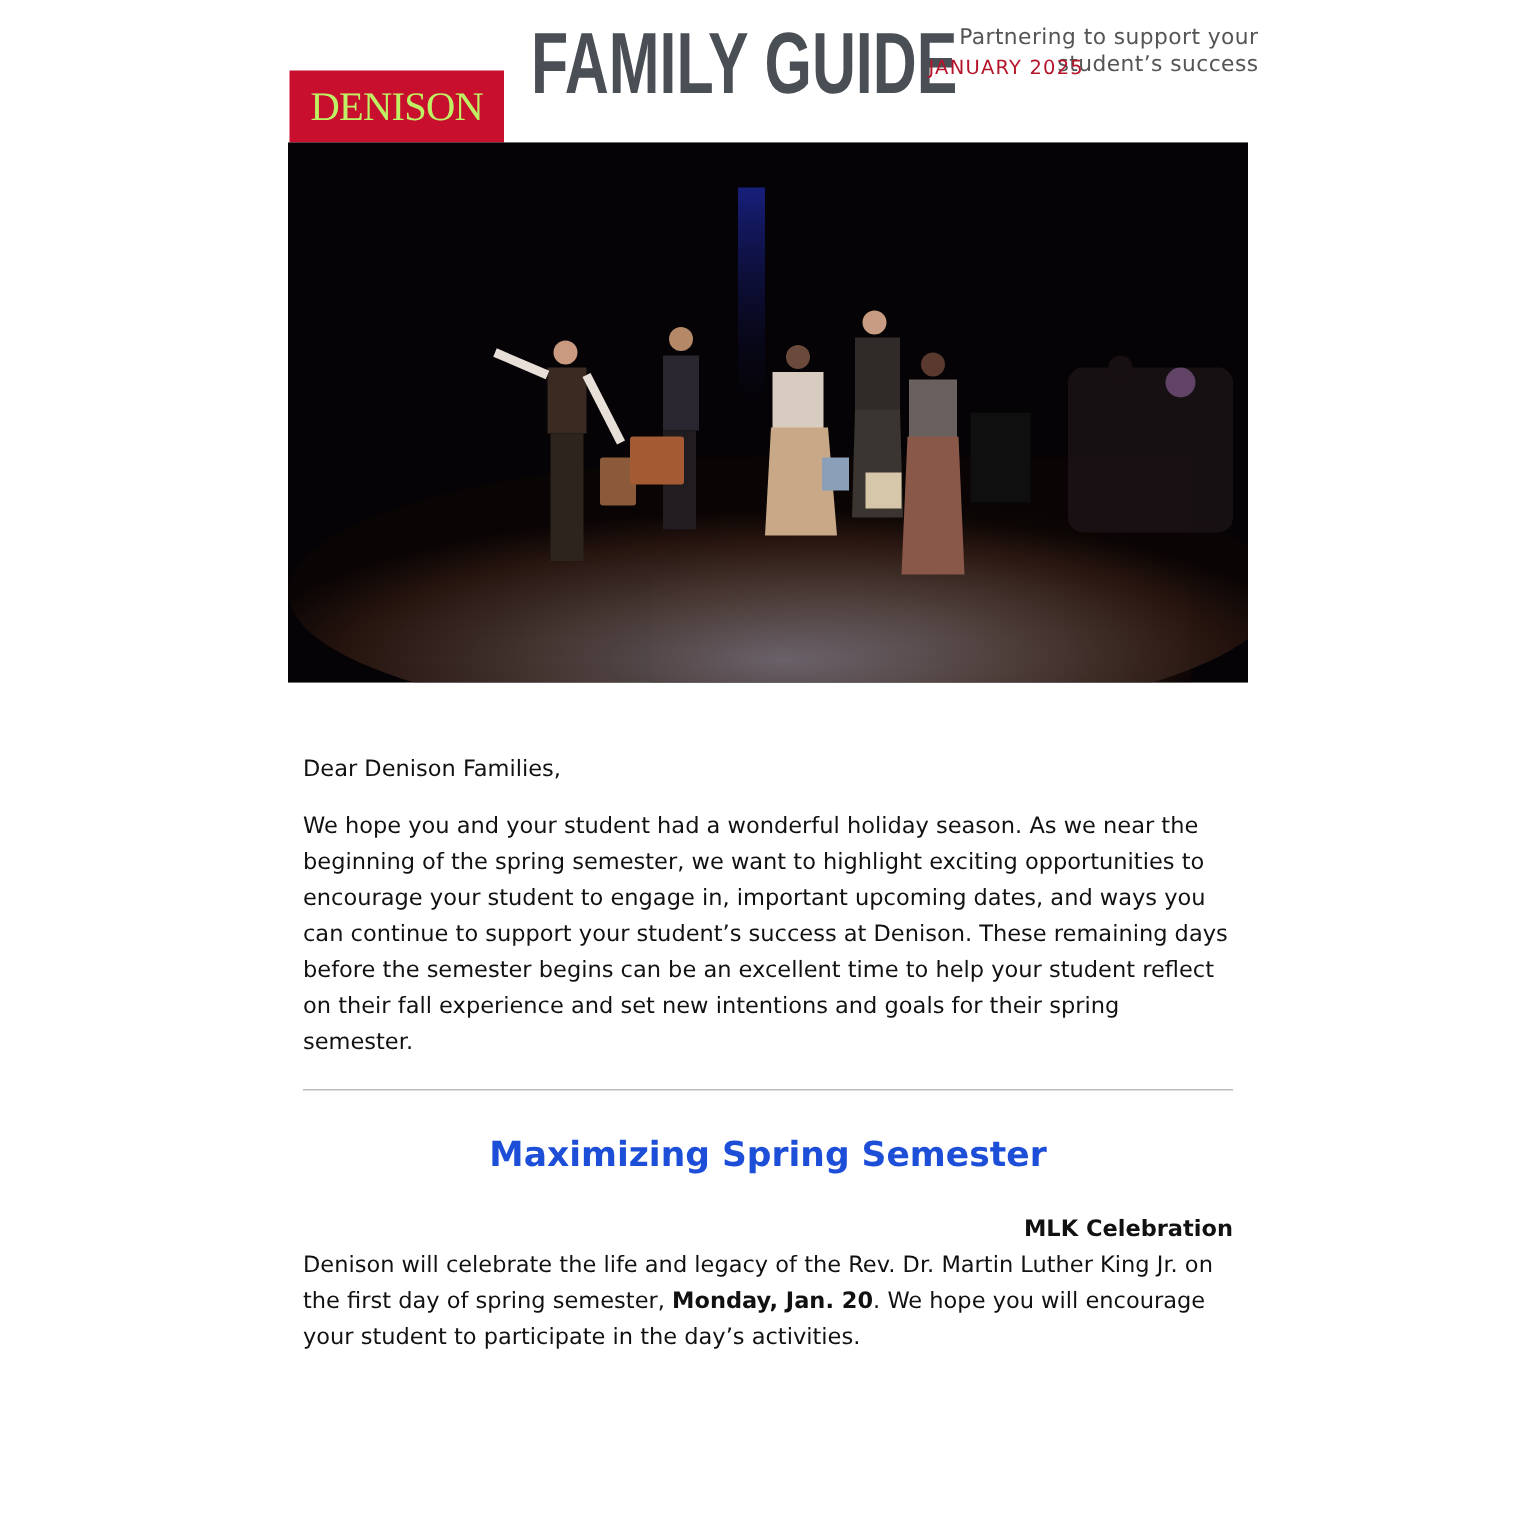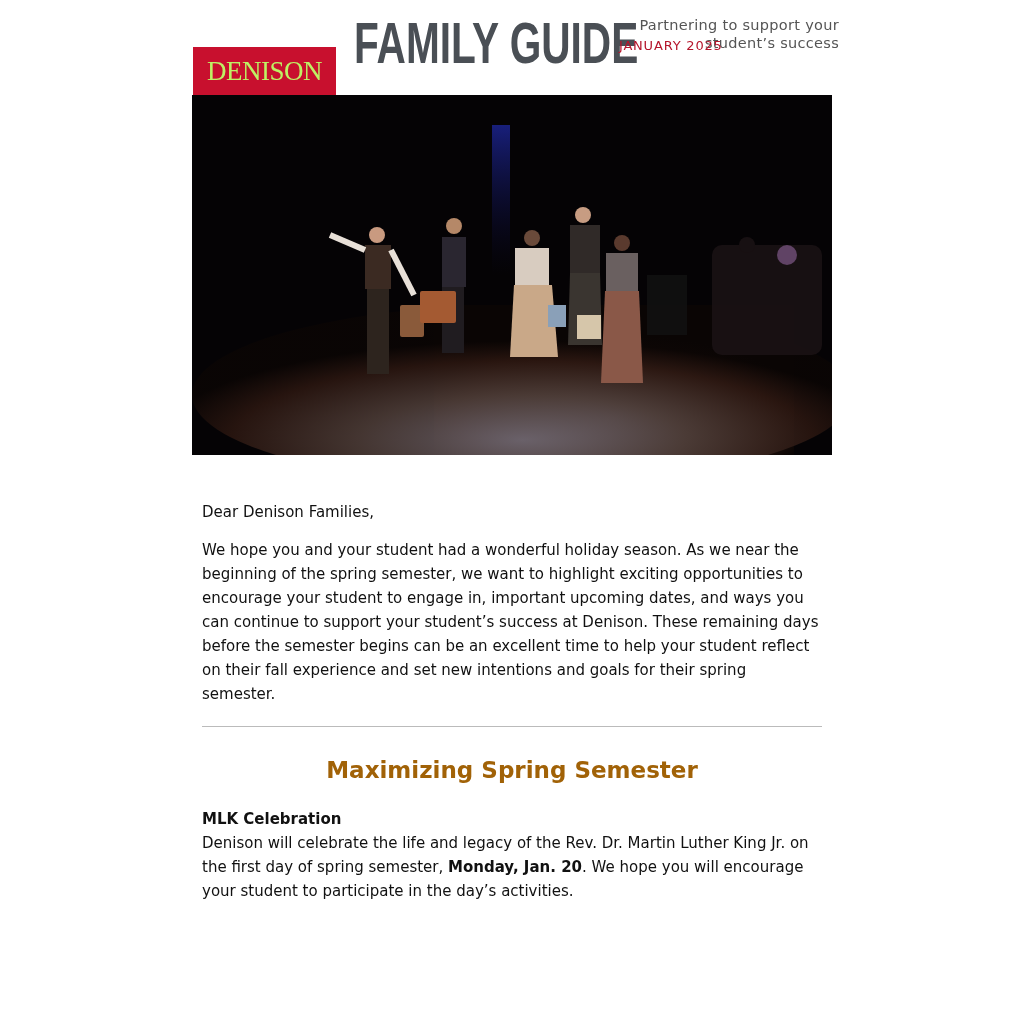--- a/index.html
+++ b/index.html
@@ -19,22 +19,22 @@
           letter-spacing: 0.8px; }
 
   .hero { position: absolute; left: 192px; top: 95px; width: 640px; height: 360px; overflow: hidden;
           background: #050305; }
   .hero svg { display: block; }
 
   .content { position: absolute; left: 202px; top: 486px; width: 620px; font-size: 15px; line-height: 24px; }
   .content p { margin: 14px 0 10px 0; }
   .sig-name { font-weight: bold; }
   .divider { border: 0; border-top: 1px solid #bbb; margin: 20px 0 0 0; }
-  .section-title { text-align: center; color: #a16207; font-size: 23px; font-weight: bold; margin: 28px 0 22px 0; line-height: 30px; }
-  .subhead { font-weight: bold; }
+  .section-title { text-align: center; color: #1d4ed8; font-size: 23px; font-weight: bold; margin: 28px 0 22px 0; line-height: 30px; }
+  .subhead { font-weight: bold; text-align: right; }
   b { font-weight: bold; }
 </style>
 </head>
 <body>
 
 <div class="header">
   <div class="logo">
     <span>DENISON</span>
   </div>
   <div class="guide-title">FAMILY GUIDE</div>

